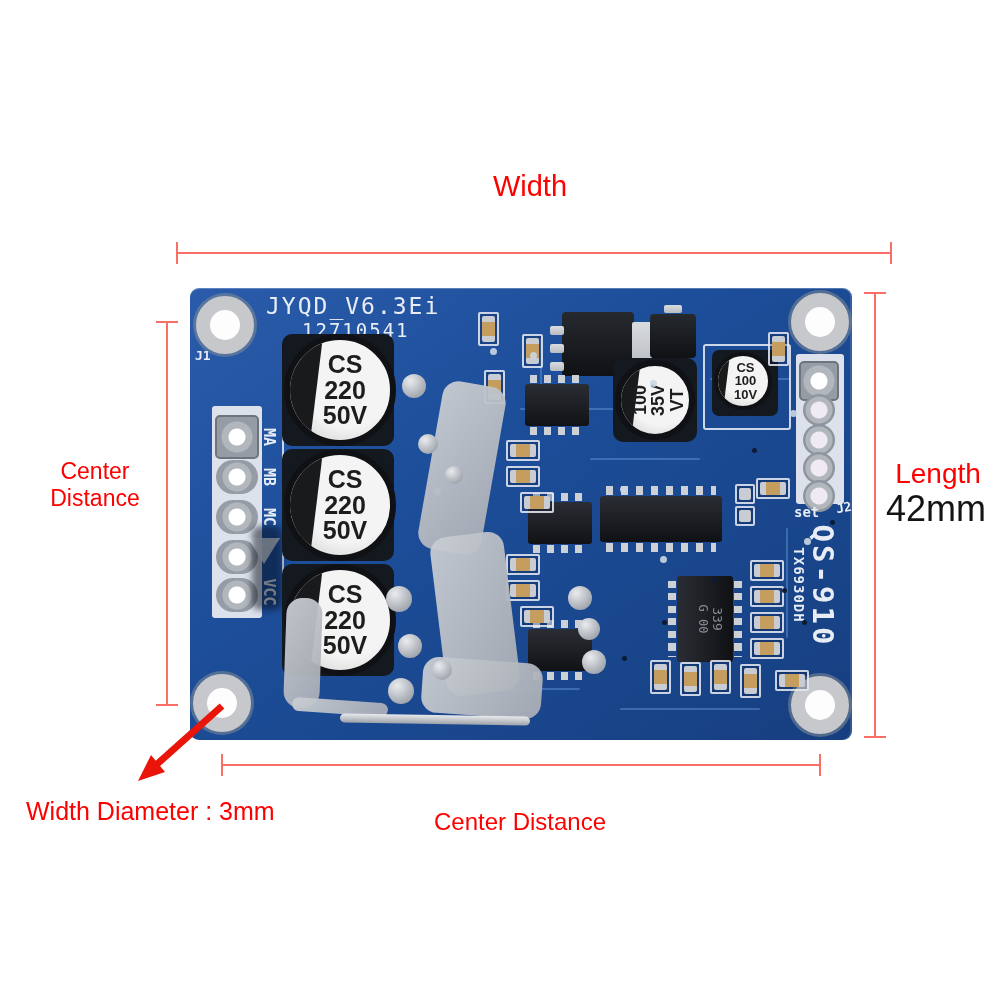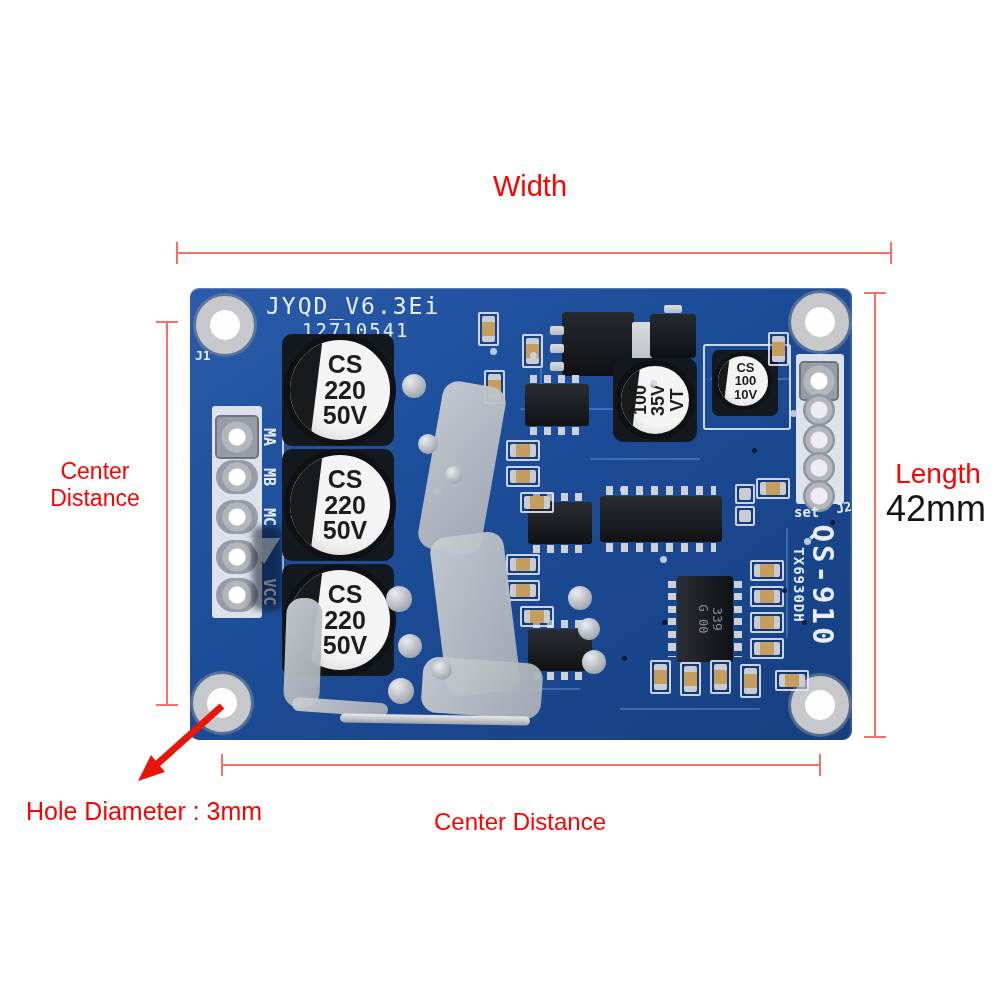--- a/index.html
+++ b/index.html
@@ -297,21 +297,21 @@
 
   <div class="abs red ctr" style="left:380px;top:170px;width:300px;font-size:29px;">Width</div>
 
   <div class="abs red ctr" style="left:878px;top:458px;width:120px;font-size:28px;">Length</div>
   <div class="abs blk ctr" style="left:872px;top:488px;width:128px;font-size:36px;">42mm</div>
 
   <div class="abs red ctr" style="left:15px;top:458px;width:160px;font-size:23px;">Center Distance</div>
 
   <div class="abs red ctr" style="left:370px;top:808px;width:300px;font-size:24px;">Center Distance</div>
 
-  <div class="abs red" style="left:26px;top:797px;font-size:25px;">Hole Diameter : 3mm</div>
+  <div class="abs red" style="left:26px;top:797px;font-size:25px;">Width Diameter : 3mm</div>
 
   <svg width="1000" height="1000" style="position:absolute;left:0;top:0;pointer-events:none;">
     <g stroke="#f96f66" stroke-width="2">
       <line x1="177" y1="253" x2="891" y2="253"></line>
       <line x1="177" y1="242" x2="177" y2="264"></line>
       <line x1="891" y1="242" x2="891" y2="264"></line>
       <line x1="875" y1="293" x2="875" y2="737"></line>
       <line x1="864" y1="293" x2="886" y2="293"></line>
       <line x1="864" y1="737" x2="886" y2="737"></line>
       <line x1="167" y1="322" x2="167" y2="705"></line>

